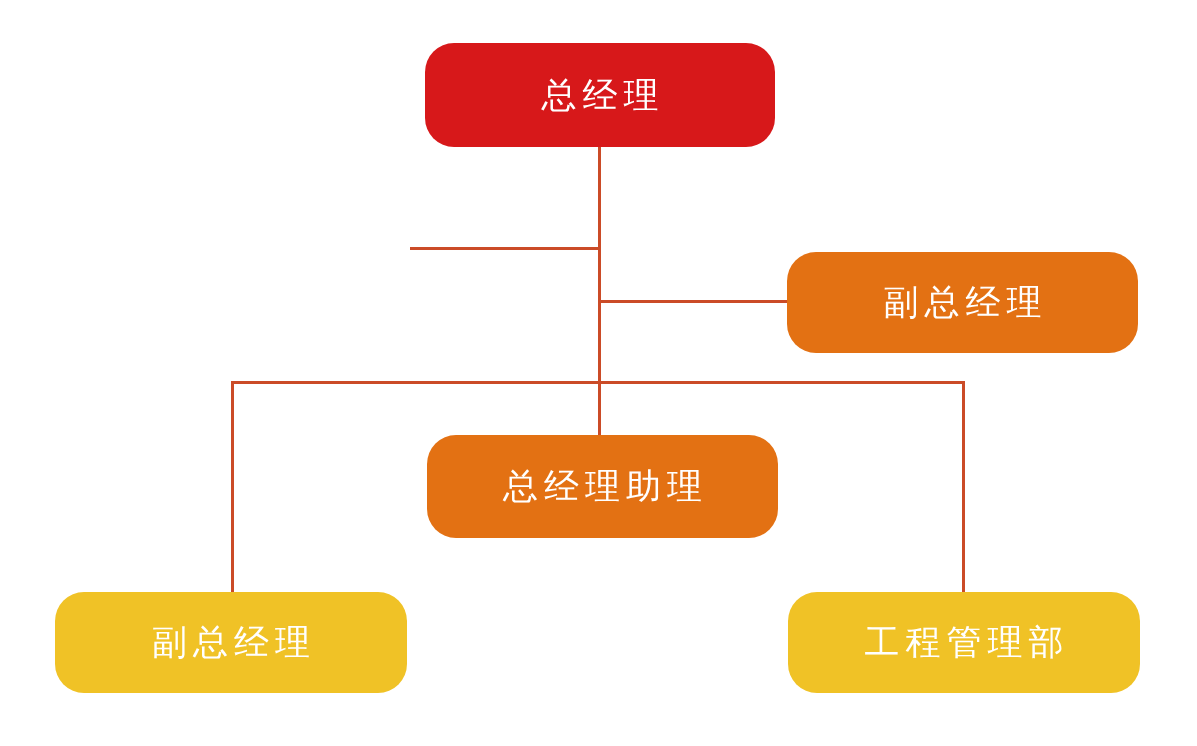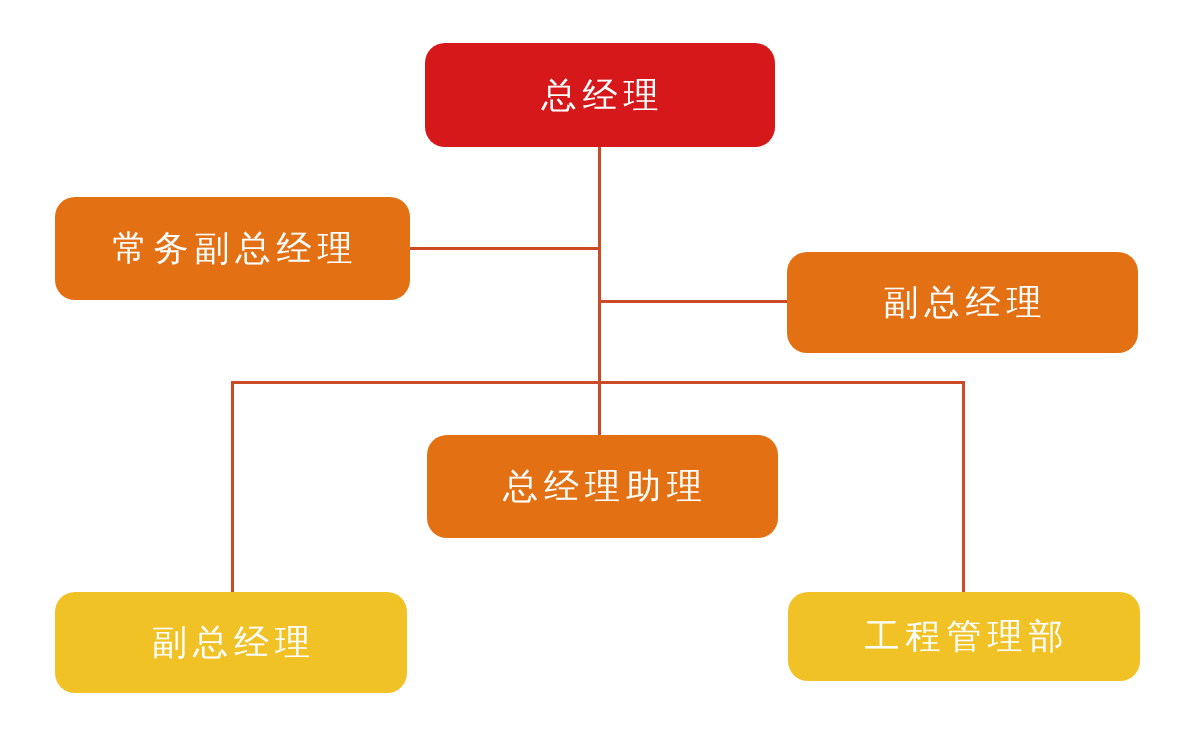--- a/index.html
+++ b/index.html
@@ -13,21 +13,21 @@
     height: 746px;
     background: #ffffff;
     overflow: hidden;
     font-family: "Liberation Sans", "DejaVu Sans", sans-serif;
   }
   .node {
     position: absolute;
     display: flex;
     align-items: center;
     justify-content: center;
-    border-radius: 20px;
+    border-radius: 29px;
     color: #ffffff;
     font-size: 35px;
     font-weight: 400;
     text-align: center;
   }
   .node .label {
     letter-spacing: 6px;
     margin-right: -6px;
     white-space: nowrap;
   }
@@ -39,21 +39,21 @@
     position: absolute;
     background: #cb4b27;
   }
 
   
   #n-gm        { left: 425px; top:  43px; width: 350px; height: 104px; }
   #n-evgm      { left:  55px; top: 197px; width: 355px; height: 103px; }
   #n-vgm       { left: 787px; top: 252px; width: 351px; height: 101px; }
   #n-gma       { left: 427px; top: 435px; width: 351px; height: 103px; }
   #n-finance   { left:  55px; top: 592px; width: 352px; height: 101px; }
-  #n-eng       { left: 788px; top: 592px; width: 352px; height: 89px; }
+  #n-eng       { left: 788px; top: 592px; width: 352px; height: 101px; }
 
   
   #c-main-v    { left: 598px; top: 147px; width: 3px;   height: 288px; } 
   #c-left-h    { left: 410px; top: 247px; width: 191px; height: 3px;   } 
   #c-right-h   { left: 598px; top: 300px; width: 189px; height: 3px;   } 
   #c-wide-h    { left: 231px; top: 381px; width: 734px; height: 3px;   } 
   #c-findrop-v { left: 231px; top: 381px; width: 3px;   height: 211px; } 
   #c-engdrop-v { left: 962px; top: 381px; width: 3px;   height: 211px; } 
 </style>
 </head>
@@ -65,23 +65,20 @@
   <div class="line" id="c-left-h"></div>
   <div class="line" id="c-right-h"></div>
   <div class="line" id="c-wide-h"></div>
   <div class="line" id="c-findrop-v"></div>
   <div class="line" id="c-engdrop-v"></div>
 
   <div class="node red" id="n-gm">
     <span class="label">总经理</span>
   </div>
 
-  <div class="node orange" id="n-evgm">
-    <span class="label">常务副总经理</span>
-  </div>
 
   <div class="node orange" id="n-vgm">
     <span class="label">副总经理</span>
   </div>
 
   <div class="node orange" id="n-gma">
     <span class="label">总经理助理</span>
   </div>
 
   <div class="node yellow" id="n-finance">

